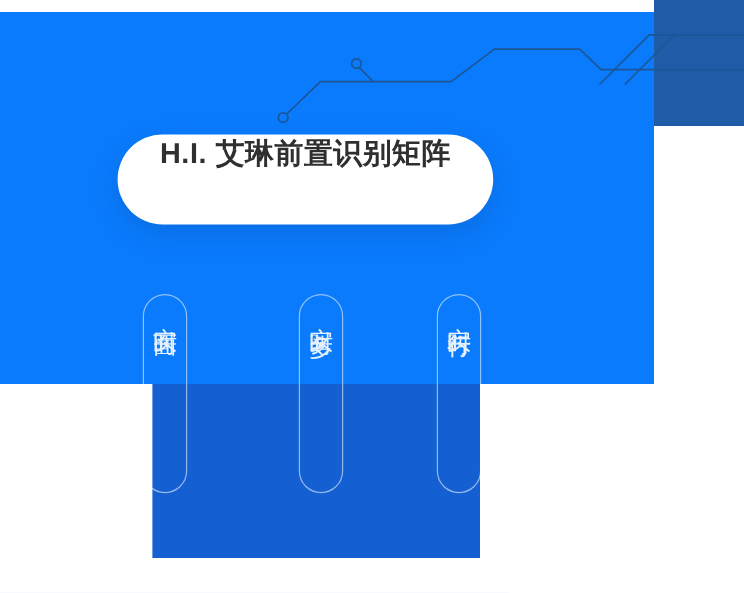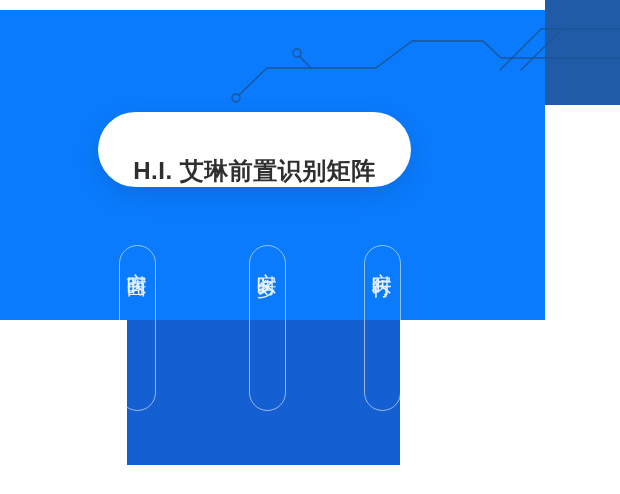--- a/index.html
+++ b/index.html
@@ -29,21 +29,21 @@
     fill: none; stroke-width: 1.4; stroke-linejoin: round; stroke-linecap: round;
   }
   .panel-rect {
     position: absolute; left: 127px; top: 320px; width: 273px; height: 145px;
     background: var(--panel-blue, #1460d3); z-index: 2;
   }
   .title-pill {
     position: absolute; left: 98px; top: 112px; width: 313px; height: 75px;
     background: #ffffff; border-radius: 38px;
     box-shadow: 0 8px 22px rgba(15, 60, 130, 0.20);
-    display: flex; align-items: flex-end; justify-content: center;
+    display: flex; align-items: flex-start; justify-content: center;
     z-index: 4;
   }
   .title-pill .title-text {
     font-size: 24px; font-weight: 600; letter-spacing: 0.5px;
     color: var(--title-text, #2f2f2f); white-space: nowrap;
   }
   .pill {
     position: absolute; top: 245px; width: 37px; height: 166px;
     border: 1px solid var(--pill-border, rgba(255,255,255,0.55));
     border-radius: 19px; z-index: 5;

